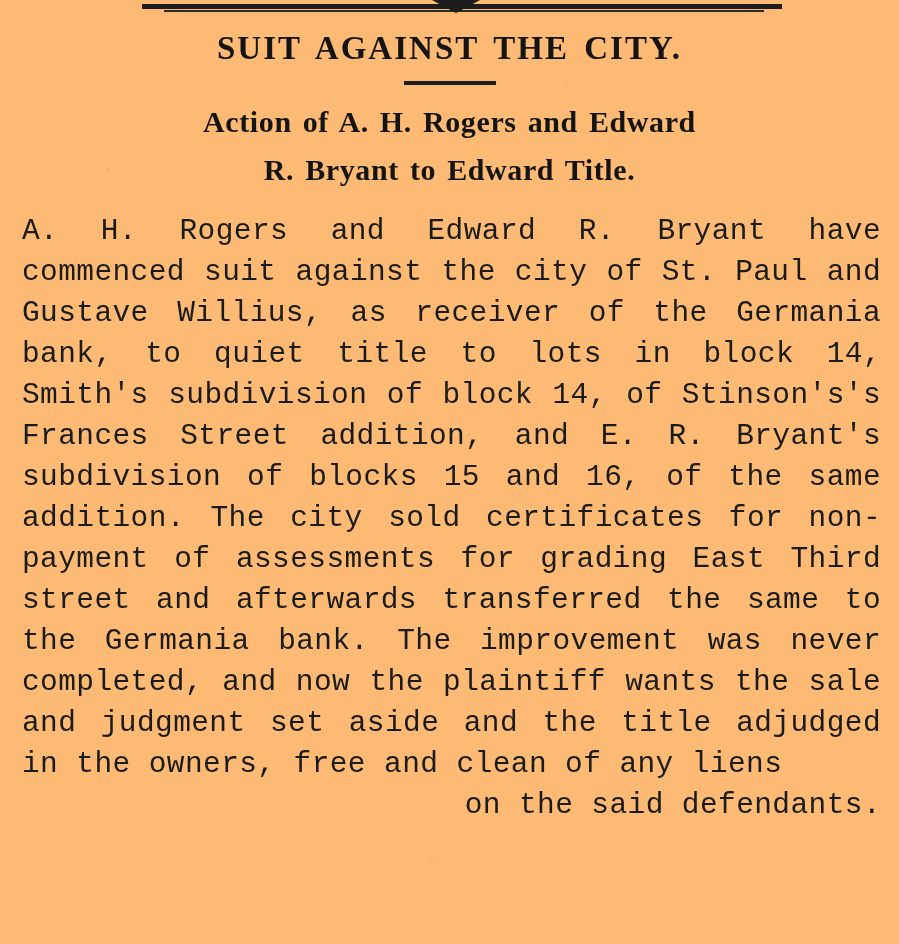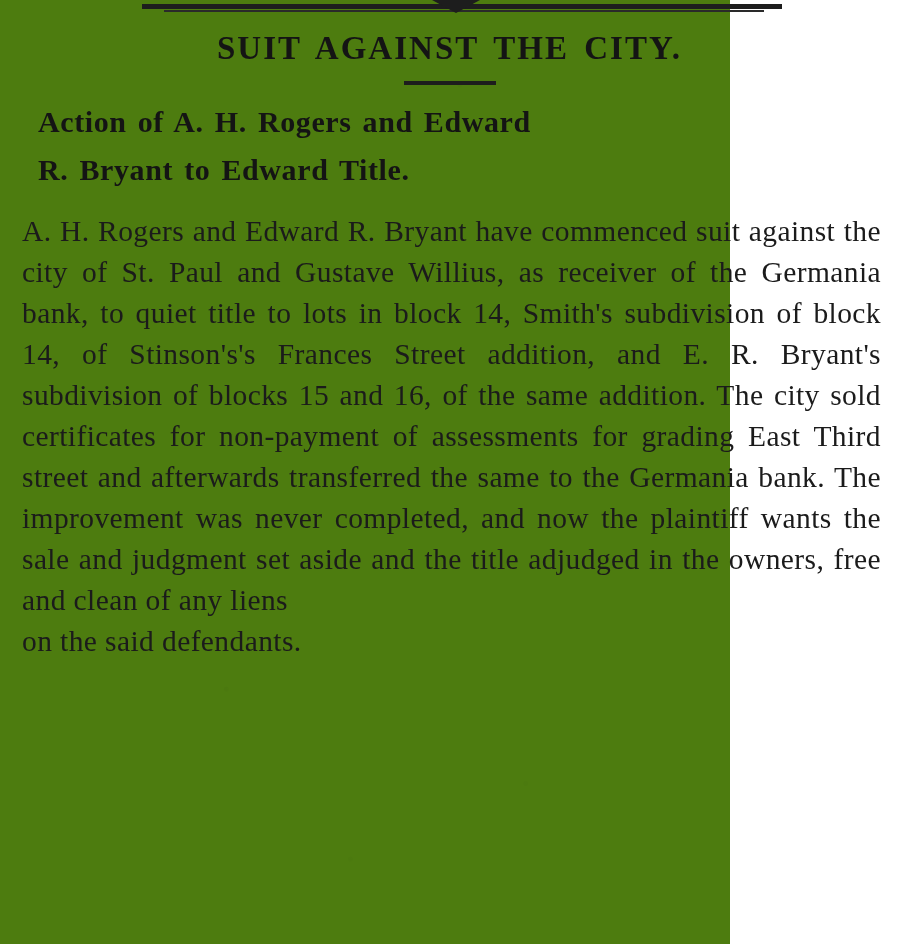--- a/index.html
+++ b/index.html
@@ -9,23 +9,23 @@
   }
   body {
     width: 899px;
     height: 944px;
     overflow: hidden;
     font-family: "Liberation Serif", serif;
     color: #1a1a1a;
   }
   .page {
     position: relative;
-    width: 730px;
+    width: 899px;
     height: 944px;
-    background: #4d7c0f;
+    background: #fdba74;
     padding: 0;
     box-sizing: border-box;
   }
   
   .page::before {
     content: "";
     position: absolute;
     inset: 0;
     background:
       radial-gradient(circle at 12% 18%, rgba(0,0,0,0.030) 0 2px, transparent 3px),
@@ -94,46 +94,46 @@
     position: absolute;
     top: 14px;
     left: 50%;
     transform: translateX(-50%);
     width: 92px;
     height: 4px;
     background: #1d1d1d;
   }
 
   .subhead {
-    text-align: left;
+    text-align: center;
     font-family: "Liberation Serif", serif;
     font-weight: bold;
     font-size: 30px;
     line-height: 46px;
     letter-spacing: 0.6px;
     word-spacing: 3px;
     margin: 2px 24px 0 24px;
     color: #141414;
   }
 
   .body-text {
     margin: 18px 4px 0 8px;
-    font-family: Liberation Serif, serif;
+    font-family: Liberation Mono, monospace;
     font-size: 29.5px;
     line-height: 41px;
     text-align: justify;
     text-justify: inter-word;
     letter-spacing: 0.4px;
     color: #1b1b1b;
   }
   .body-text p {
     margin: 0;
   }
   .body-text .last-line {
-    text-align: left;
+    text-align: right;
   }
 </style>
 </head>
 <body>
 
 <div class="page">
   <div class="inner">
 
     <div class="rule-top-wrap">
       <div class="rule-top"></div>

